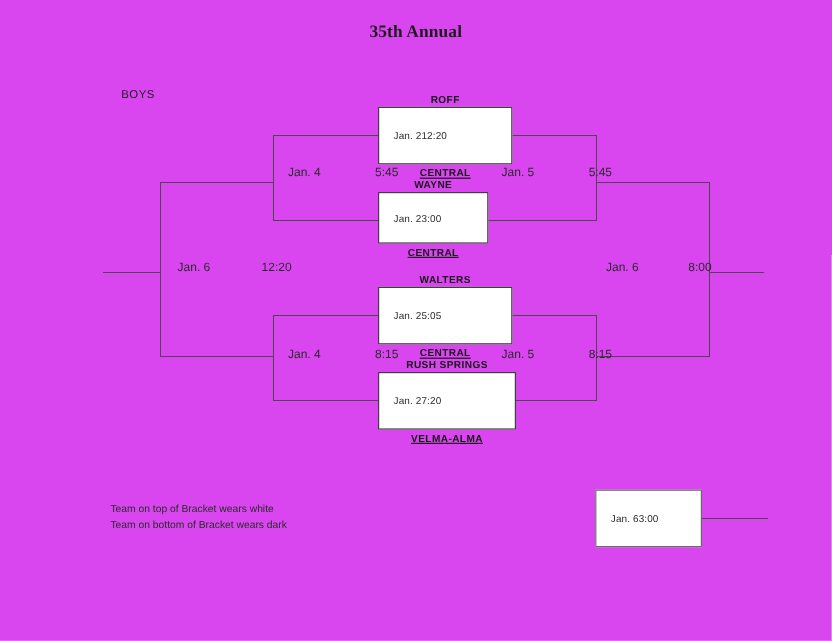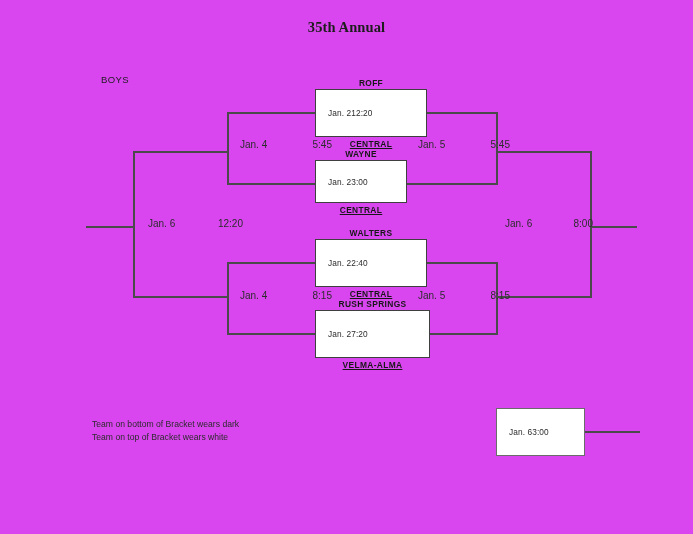--- a/index.html
+++ b/index.html
@@ -191,21 +191,21 @@
       <span class="slot-date">Jan. 2</span>
       <span class="slot-time">3:00</span>
     </div>
     <div class="team-name bottom">CENTRAL</div>
   </div>
 
   <div class="game-box" style="left:315px; top:239px; width:112px; height:48px;">
     <div class="team-name top">WALTERS</div>
     <div class="slot-meta">
       <span class="slot-date">Jan. 2</span>
-      <span class="slot-time">2:40</span>
+      <span class="slot-time">5:05</span>
     </div>
     <div class="team-name bottom">CENTRAL</div>
   </div>
 
   <div class="game-box" style="left:315px; top:310px; width:115px; height:48px;">
     <div class="team-name top">RUSH SPRINGS</div>
     <div class="slot-meta">
       <span class="slot-date">Jan. 2</span>
       <span class="slot-time">7:20</span>
     </div>
@@ -243,17 +243,17 @@
   </div>
 
   <div id="consolation-box">
     <div class="slot-meta">
       <span class="slot-date">Jan. 6</span>
       <span class="slot-time">3:00</span>
     </div>
   </div>
 
   <div id="legend">
+    <div>Team on top of Bracket wears white</div>
     <div>Team on bottom of Bracket wears dark</div>
-    <div>Team on top of Bracket wears white</div>
   </div>
 
 </div>
 
 </body></html>

